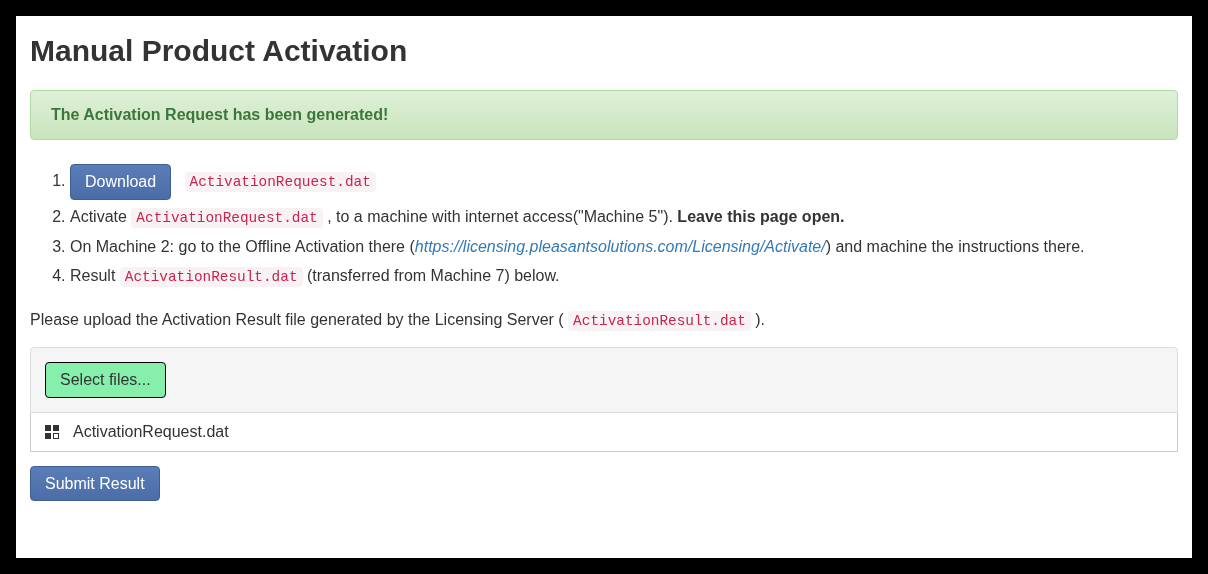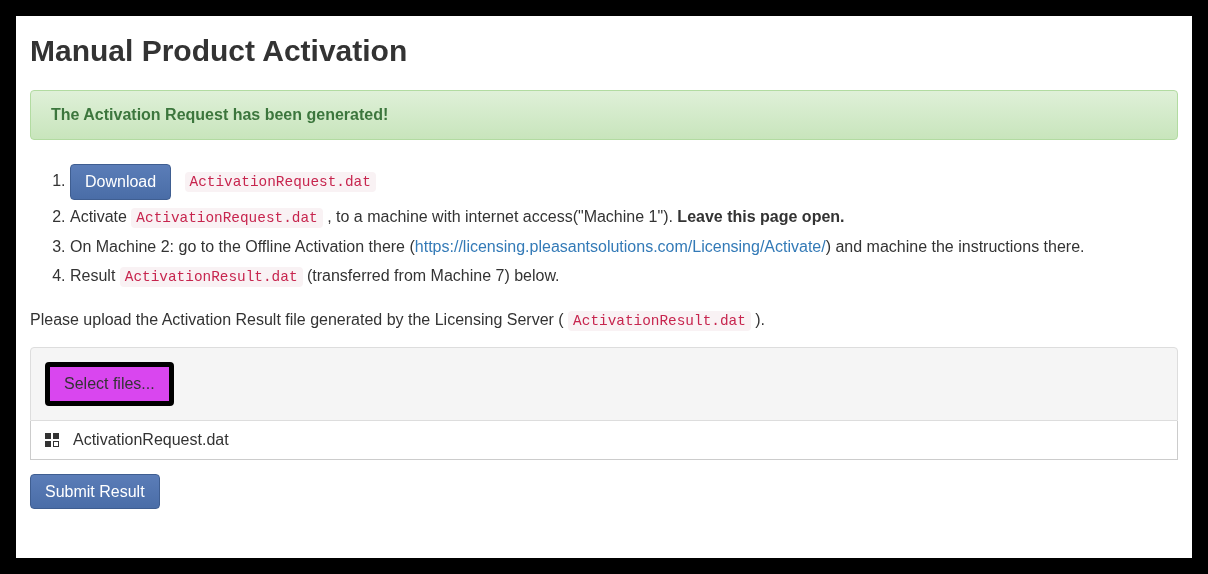--- a/index.html
+++ b/index.html
@@ -56,33 +56,33 @@
     vertical-align:middle;
     text-align:left;
   }
   .btn-primary {
     color:#fff;
     background:linear-gradient(to bottom,#5b7db8 0%,#4a6da7 100%);
     border-color:#3f5e91;
   }
   .btn-default {
     color:#333;
-    background:#d946ef;
-    border:5px solid #000000;
+    background:#86efac;
+    border:1px solid #000000;
   }
   code.filechip {
     font-family:Menlo, Monaco, Consolas, "Courier New", monospace;
     font-size:14.4px;
     color:#c7254e;
     background:#f9f2f4;
     padding:2px 5px;
     border-radius:4px;
     white-space:nowrap;
   }
-  a.link { color:#337ab7; text-decoration:none; }
+  a.link { color:#337ab7; text-decoration:none;font-style:italic; }
   p.prompt { margin:22px 0 18px 0; font-size:16px; }
   .upload-panel {
     border:1px solid #ddd;
     border-radius:4px 4px 0 0;
     background:#f5f5f5;
     padding:14px;
   }
   .file-list {
     border:1px solid #ccc;
     border-top:none;
@@ -120,21 +120,21 @@
 
   <ol class="steps">
     <li>
       <button class="btn btn-primary">Download</button>
       &nbsp;
       <code class="filechip">ActivationRequest.dat</code>
     </li>
     <li>
       <span>Activate </span>
       <code class="filechip">ActivationRequest.dat</code>
-      <span>, to a machine with internet access("Machine 1"). </span>
+      <span>, to a machine with internet access("Machine 5"). </span>
       <strong>Leave this page open.</strong>
     </li>
     <li>
       <span>On Machine 2: go to the Offline Activation there (</span><a class="link" href="#">https://licensing.pleasantsolutions.com/Licensing/Activate/</a><span>) and machine the instructions there.</span>
     </li>
     <li>
       <span>Result </span>
       <code class="filechip">ActivationResult.dat</code>
       <span> (transferred from Machine 7) below.</span>
     </li>

